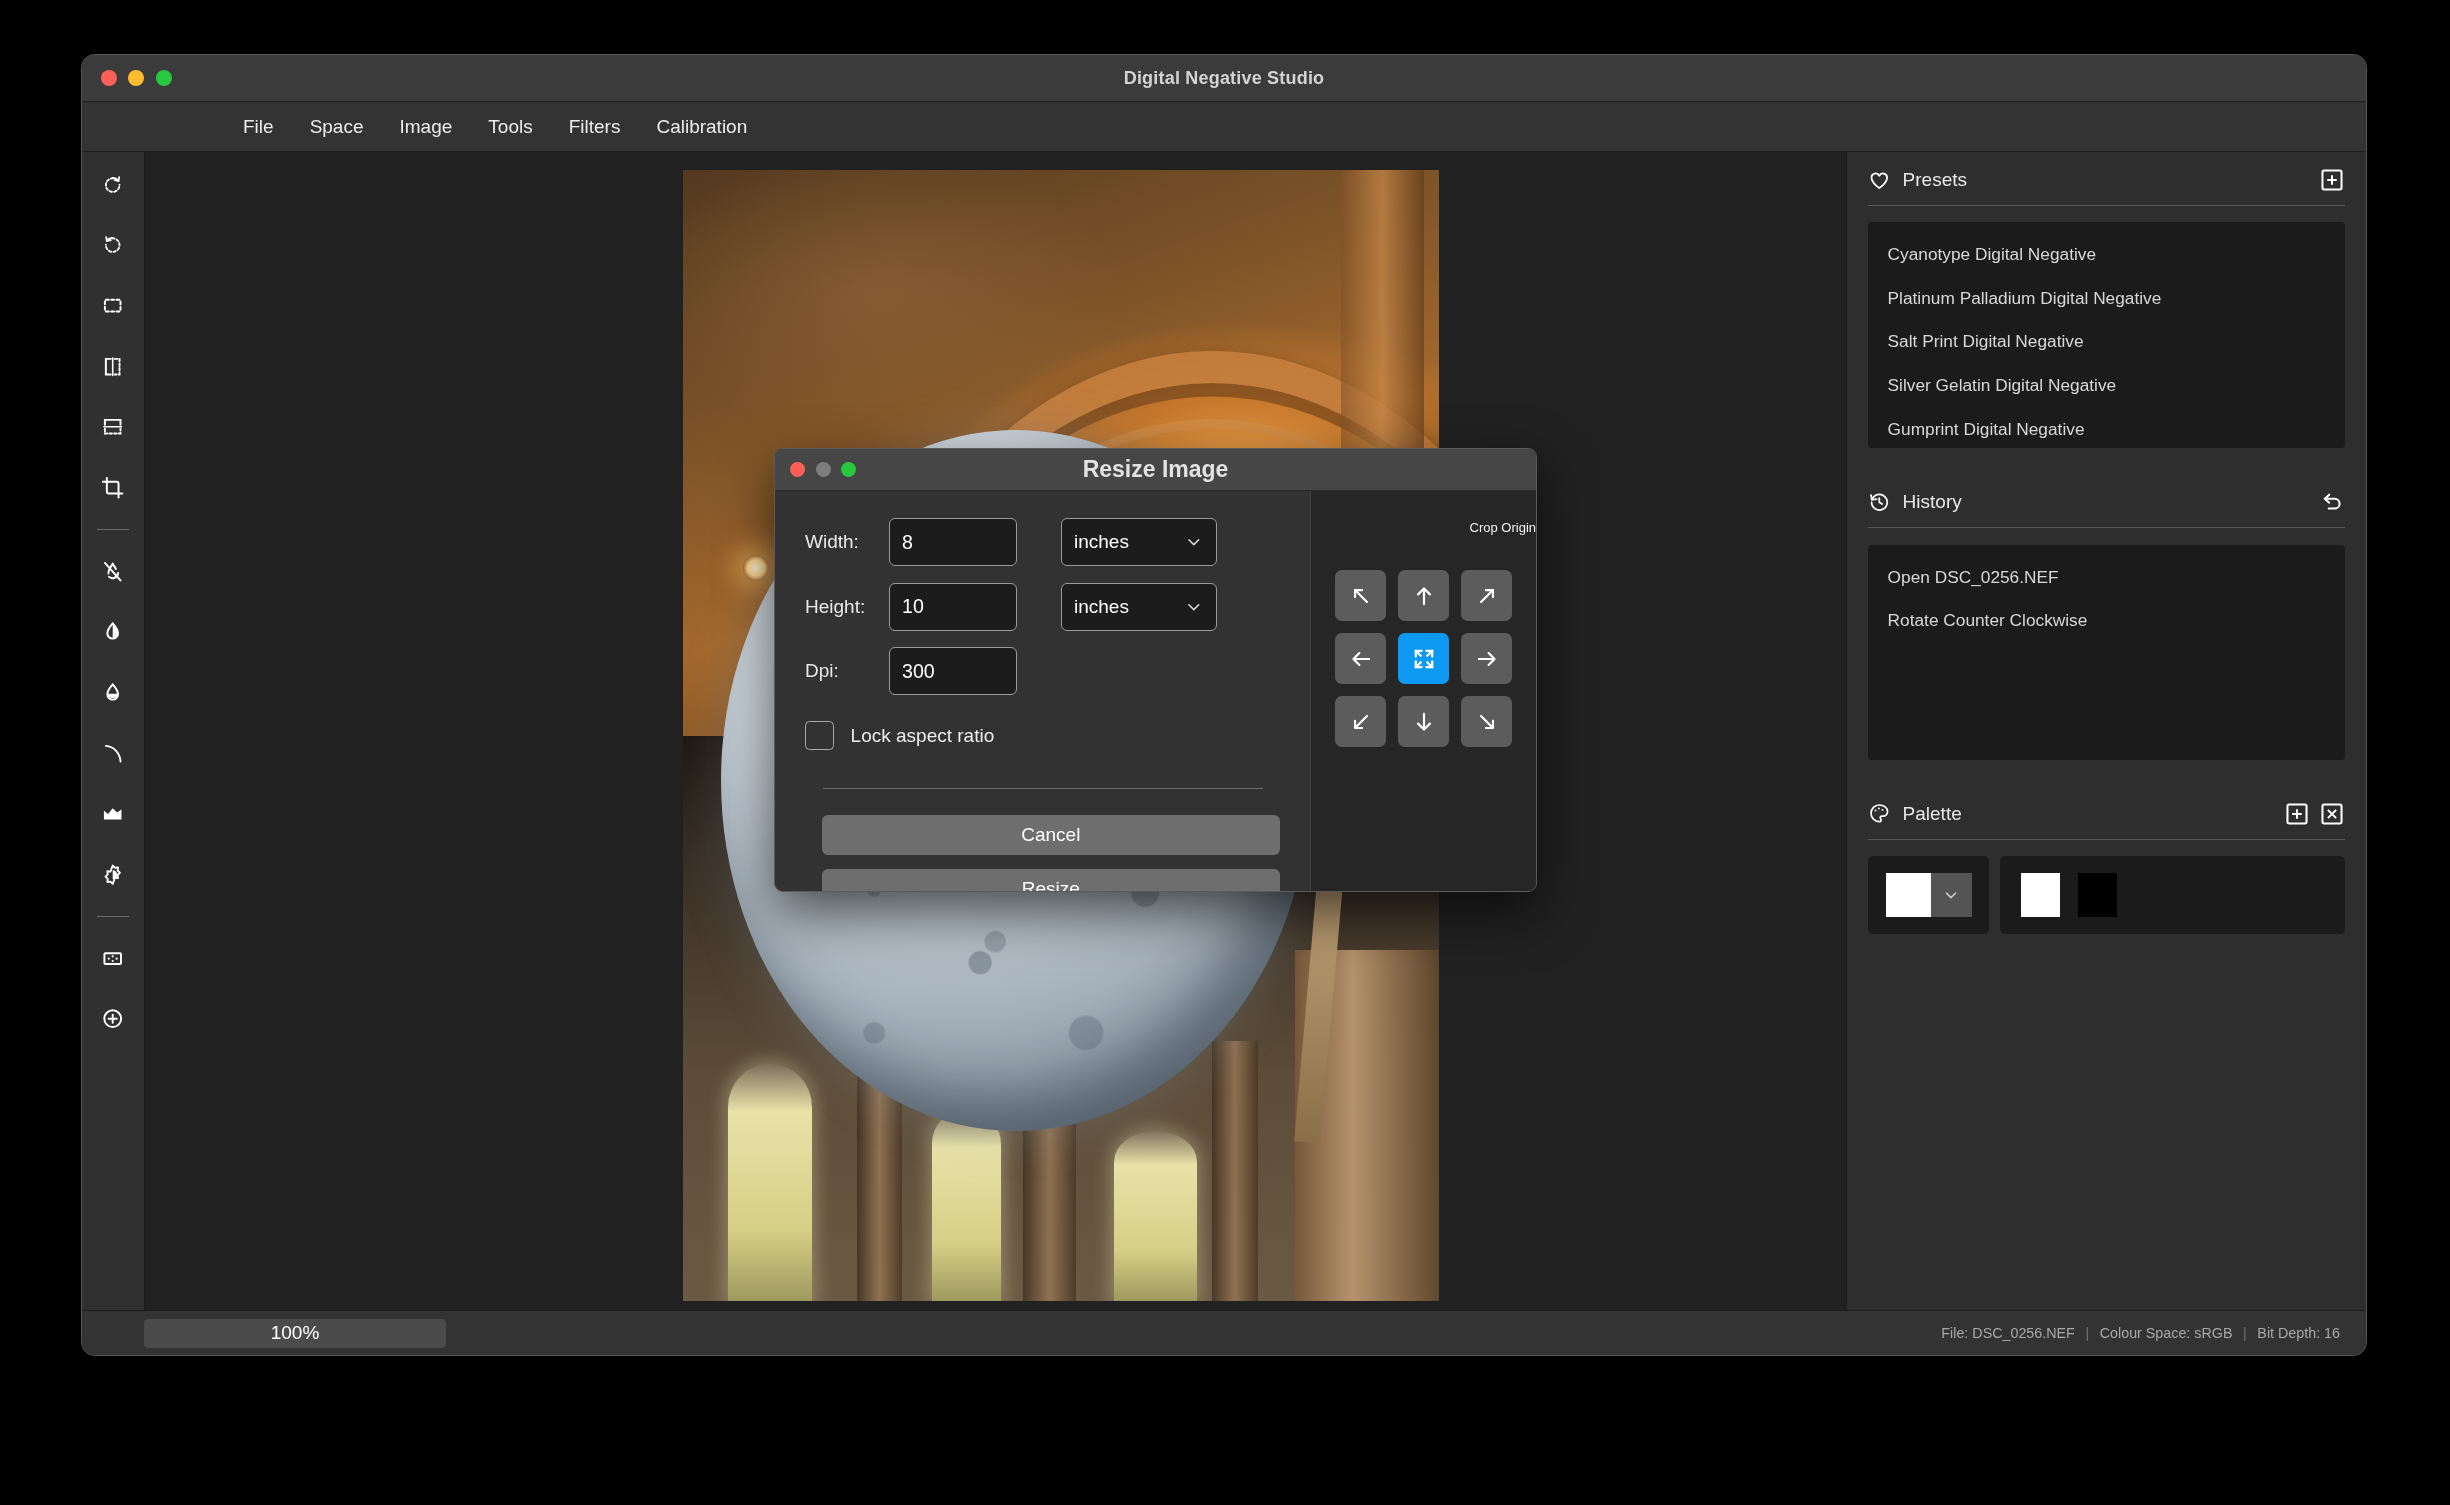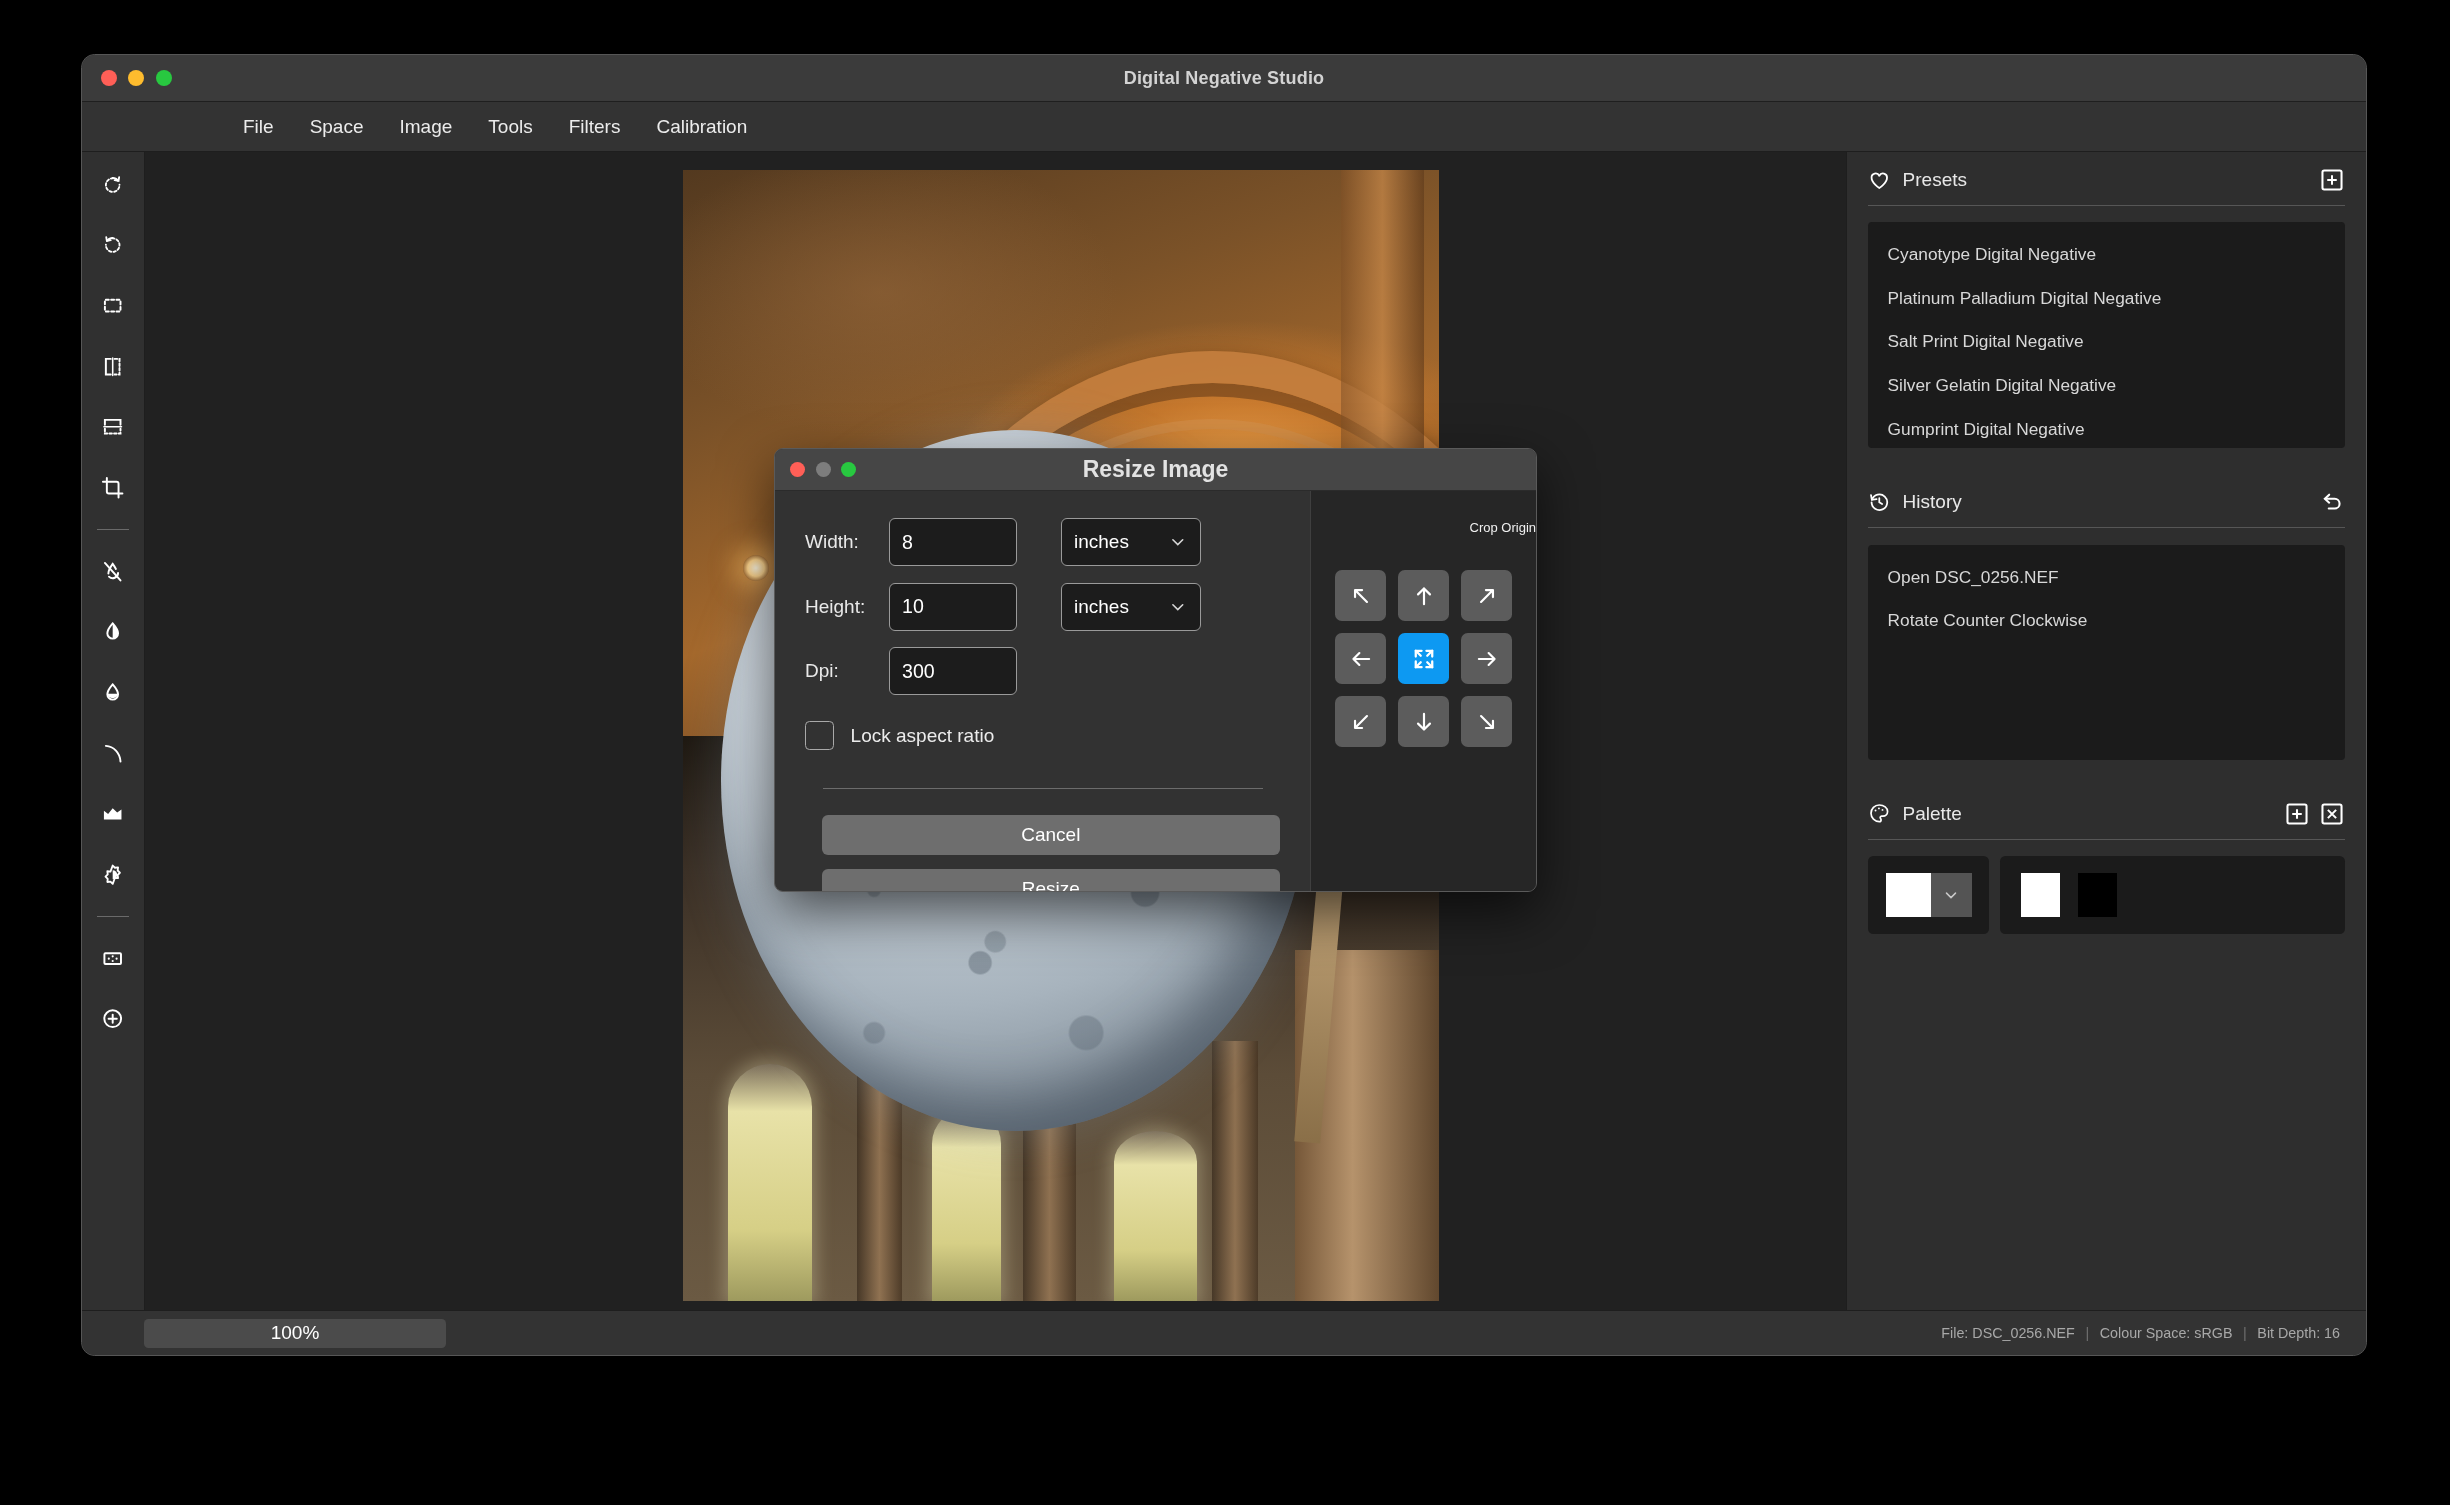--- a/index.html
+++ b/index.html
@@ -298,21 +298,21 @@
   .text-input {
     width: 128px; height: 48px;
     background: #1c1c1c;
     border: 0.8px solid #9a9a9a;
     border-radius: 6px;
     color: #ffffff; font-size: 19.6px;
     padding: 0 12px;
     font-family: "Liberation Sans", sans-serif;
   }
   .unit-select {
-    width: 140px; height: 48px;
+    width: 156px; height: 48px;
     margin-left: 44px;
     background: #1c1c1c;
     border: 0.8px solid #9a9a9a;
     border-radius: 6px;
     display: flex; align-items: center;
     padding: 0 12px;
     color: #ffffff; font-size: 19px;
   }
   .unit-select .sel-spacer { flex: 1 1 auto; }
   .unit-select svg { width: 19.6px; height: 19.6px; }

